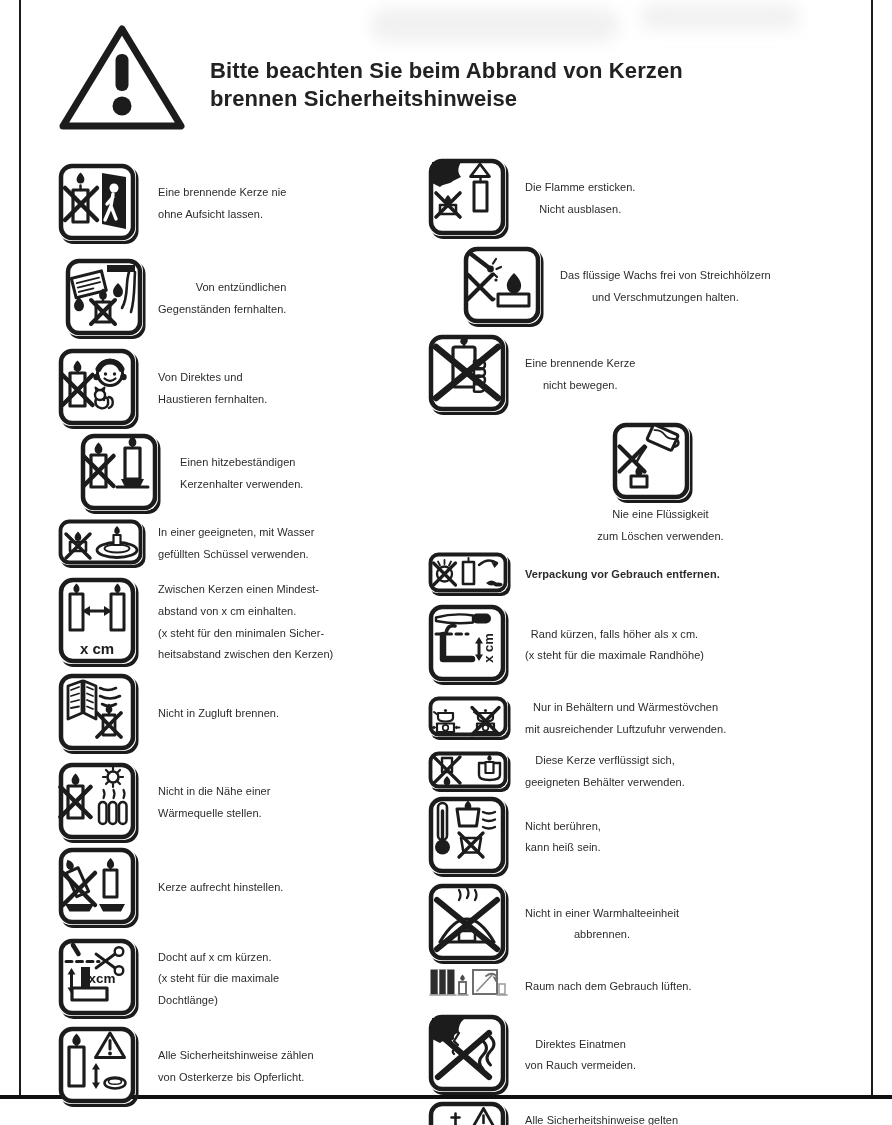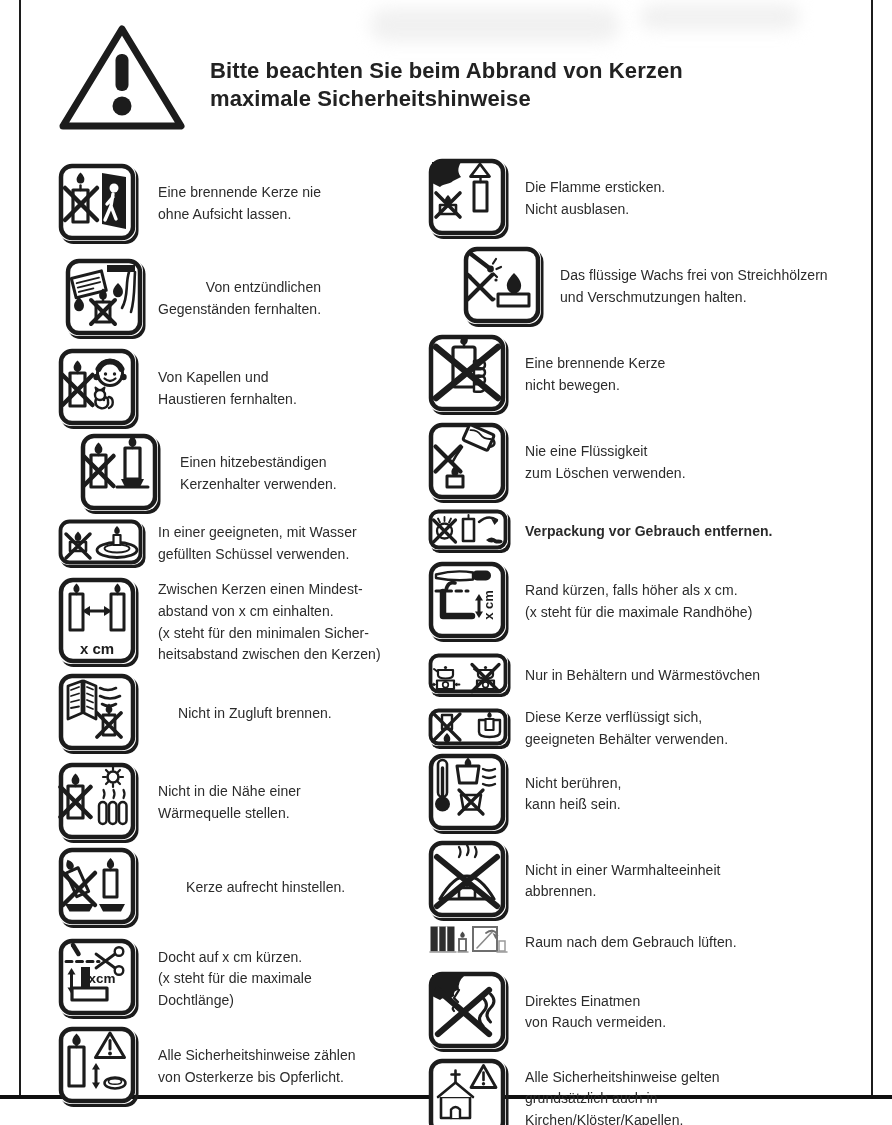--- a/index.html
+++ b/index.html
@@ -14,23 +14,23 @@
   #page-title{position:absolute;left:210px;top:57px;font-size:22px;font-weight:bold;
               line-height:27.5px;color:#222222;letter-spacing:0.1px;}
   #col-left{position:absolute;left:58px;top:163px;width:366px;}
   #col-right{position:absolute;left:428px;top:158px;width:448px;}
   .row{display:flex;align-items:center;}
   .cell{flex:0 0 auto;}
   #col-left .cell{width:85px;}
   #col-right .cell{width:80px;}
   .ibox{display:inline-block;font-size:0;line-height:0;box-shadow:2.5px 3px 0 #1b1b1b;}
   .ibox.noshadow{box-shadow:none;}
-  .txt{font-size:14px;line-height:21.6px;color:#2b2b2b;letter-spacing:0.05px;}
+  .txt{font-size:11px;line-height:21.6px;color:#2b2b2b;letter-spacing:0.05px;}
   #col-left .txt{margin-left:15px;}
-  #col-right .txt{margin-left:17px;}
+  #col-right .txt{margin-left:17px;text-align:center;}
 </style>
 </head>
 <body>
 
 <div id="page">
   <div class="smudge" style="left:370px;top:8px;width:250px;height:34px;"></div>
   <div class="smudge" style="left:640px;top:4px;width:160px;height:26px;"></div>
 
   <div class="vline" id="border-left"></div>
   <div class="vline" id="border-right"></div>
@@ -39,21 +39,21 @@
   <div id="hdr-icon">
     <svg width="132" height="112" viewBox="0 0 132 112">
       <path d="M66 7 L125 104 H7 Z" fill="#ffffff" stroke="#1c1c1c" stroke-width="7" stroke-linejoin="round"></path>
       <rect x="59.5" y="32" width="13" height="37" rx="6" fill="#1c1c1c"></rect>
       <circle cx="66" cy="84" r="9.5" fill="#1c1c1c"></circle>
     </svg>
   </div>
 
   <div id="page-title">
     <div>Bitte beachten Sie beim Abbrand von Kerzen</div>
-    <div>maximale Sicherheitshinweise</div>
+    <div>brennen Sicherheitshinweise</div>
   </div>
 
   <div id="col-left">
       <div class="row" style="margin-bottom: 13px;">
         <div class="cell"><div class="ibox" style="border-radius: 13px;"><svg width="78" height="78" viewBox="0 0 78 78">
               <g fill="none" stroke="#1c1c1c" stroke-linecap="round" stroke-linejoin="round">
                 <rect x="3" y="3" width="72" height="72" rx="11" fill="#fff" stroke-width="4.5"></rect>
                 <path d="M44 10 L68 14 L68 66 L44 61 Z" fill="#1c1c1c" stroke="none"></path>
                 <circle cx="56" cy="25" r="4.5" fill="#fff" stroke="none"></circle>
                 <path d="M55 31 L53 43 M53 43 L47 57 M53 43 L58 56 M55 34 L49 41" stroke="#fff" stroke-width="3.4"></path>
@@ -106,21 +106,21 @@
                 <circle cx="47.5" cy="26" r="1.7" fill="#1c1c1c" stroke="none"></circle>
                 <circle cx="56.5" cy="26" r="1.7" fill="#1c1c1c" stroke="none"></circle>
                 <path d="M46.5 30.5 Q52 35.5 57.5 30.5" stroke-width="2.2"></path>
                 <circle cx="42" cy="47" r="5" fill="#fff" stroke-width="2.4"></circle>
                 <path d="M38.5 43.5 L37.5 39.5 L41 42 M45.5 43.5 L46.5 39.5 L43 42" stroke-width="2"></path>
                 <path d="M38 51 C34 62 52 64 50 53 C50 48 46 49 46 52" stroke-width="2.4"></path>
                 <path d="M51 60 C56 58 56 50 51 49" stroke-width="2.4"></path>
               </g>
             </svg></div></div>
         <div class="txt">
-          <div>Von Kapellen und</div>
+          <div>Von Direktes und</div>
           <div>Haustieren fernhalten.</div>
         </div>
       </div>
       <div class="row" style="margin-bottom: 4px; padding-left: 22px;">
         <div class="cell"><div class="ibox" style="border-radius: 13px;"><svg width="78" height="78" viewBox="0 0 78 78">
               <g fill="none" stroke="#1c1c1c" stroke-linecap="round" stroke-linejoin="round">
                 <rect x="3" y="3" width="72" height="72" rx="11" fill="#fff" stroke-width="4.5"></rect>
                 <rect x="11" y="22" width="15" height="32" fill="#fff" stroke-width="3.2"></rect>
                 <path d="M18.5 22 V17.5" stroke-width="2.4"></path>
                 <path d="M18.5 9.5 C22.35 13.35 22.35 15.45 22.35 16.5 A3.8500000000000005 4.0425 0 1 1 14.649999999999999 16.5 C14.649999999999999 15.45 14.649999999999999 13.35 18.5 9.5 Z" fill="#1c1c1c" stroke="none"></path>
@@ -171,21 +171,21 @@
                 <text x="39" y="77" text-anchor="middle" font-family="Liberation Sans, sans-serif" font-weight="bold" font-size="15" fill="#1c1c1c" stroke="none">x cm</text>
               </g>
             </svg></div></div>
         <div class="txt">
           <div>Zwischen Kerzen einen Mindest-</div>
           <div>abstand von x cm einhalten.</div>
           <div>(x steht für den minimalen Sicher-</div>
           <div>heitsabstand zwischen den Kerzen)</div>
         </div>
       </div>
-      <div class="row" style="margin-bottom: 7px; gap: 20px;">
+      <div class="row" style="margin-bottom: 7px;">
         <div class="cell"><div class="ibox" style="border-radius: 13px;"><svg width="78" height="78" viewBox="0 0 78 78">
               <g fill="none" stroke="#1c1c1c" stroke-linecap="round" stroke-linejoin="round">
                 <rect x="3" y="3" width="72" height="72" rx="11" fill="#fff" stroke-width="4.5"></rect>
                 <path d="M10 13 L24 8 V40 L10 46 Z" fill="#fff" stroke-width="2.8"></path>
                 <path d="M13 17 L21 14 M13 23 L21 20.5 M13 29 L21 27 M13 35 L21 33.5" stroke-width="1.8"></path>
                 <path d="M26 8 L38 13 V46 L26 40 Z" fill="#fff" stroke-width="2.8"></path>
                 <path d="M29 14 L35 16.5 M29 20.5 L35 23 M29 27 L35 29.5 M29 33.5 L35 36" stroke-width="1.8"></path>
                 <path d="M42 15 Q50 19 58 15 M42 23 Q52 28 62 23 M44 31 Q51 35 58 31" stroke-width="2.6"></path>
                 <rect x="45" y="42" width="12" height="20" fill="#fff" stroke-width="2.8"></rect>
                 <path d="M51 42 V37.5" stroke-width="2.4"></path>
@@ -211,21 +211,21 @@
                 <rect x="51" y="40" width="7.5" height="22" rx="3.75" fill="#fff" stroke-width="2.5"></rect>
                 <rect x="61" y="40" width="7.5" height="22" rx="3.75" fill="#fff" stroke-width="2.5"></rect>
                 <path d="M45.5 36 Q47.5 32 45.5 28 M55.5 36 Q57.5 32 55.5 28 M65.5 36 Q67.5 32 65.5 28" stroke-width="2.2"></path>
               </g>
             </svg></div></div>
         <div class="txt">
           <div>Nicht in die Nähe einer</div>
           <div>Wärmequelle stellen.</div>
         </div>
       </div>
-      <div class="row" style="margin-bottom: 9px; gap: 28px;">
+      <div class="row" style="margin-bottom: 9px;">
         <div class="cell"><div class="ibox" style="border-radius: 13px;"><svg width="78" height="78" viewBox="0 0 78 78">
               <g fill="none" stroke="#1c1c1c" stroke-linecap="round" stroke-linejoin="round">
                 <rect x="3" y="3" width="72" height="72" rx="11" fill="#fff" stroke-width="4.5"></rect>
                 <g transform="rotate(-24 21 40)">
                   <rect x="15" y="22" width="13" height="26" fill="#fff" stroke-width="3"></rect>
                   <path d="M21.5 22 V17.5" stroke-width="2.4"></path>
                   <path d="M21.5 10.5 C25.075 14.075 25.075 16.025 25.075 17 A3.575 3.75375 0 1 1 17.925 17 C17.925 16.025 17.925 14.075 21.5 10.5 Z" fill="#1c1c1c" stroke="none"></path>
                 </g>
                 <path d="M7 57 H36 L31.5 64.5 H11.5 Z" fill="#1c1c1c" stroke="none"></path>
                 <path d="M5 26 L37 58 M37 26 L5 58" stroke-width="4.5"></path>
@@ -335,21 +335,21 @@
                 </g>
                 <path d="M46 27 q11 -2 11 4 q0 5.5 -11 4 Z M46 34.5 q11 -2 11 4 q0 5.5 -11 4 Z M46 42 q11 -2 11 4 q0 5.5 -11 4 Z M46 49.5 q11 -2 11 4 q0 5.5 -11 4 Z" fill="#fff" stroke-width="2.4"></path>
                 <path d="M8 13 L70 64 M70 13 L8 64" stroke-width="6.5"></path>
               </g>
             </svg></div></div>
         <div class="txt">
           <div>Eine brennende Kerze</div>
           <div>nicht bewegen.</div>
         </div>
       </div>
-      <div class="row" style="margin-bottom: 5px;">
+      <div class="row" style="margin-bottom: 5px; flex-direction: column;">
         <div class="cell"><div class="ibox" style="border-radius: 13px;"><svg width="78" height="78" viewBox="0 0 78 78">
               <g fill="none" stroke="#1c1c1c" stroke-linecap="round" stroke-linejoin="round">
                 <rect x="3" y="3" width="72" height="72" rx="11" fill="#fff" stroke-width="4.5"></rect>
                 <g transform="rotate(24 50 18)">
                   <rect x="36" y="7" width="27" height="17" rx="2" fill="#fff" stroke-width="3"></rect>
                   <path d="M39 12 Q45 9 50 12 T61 12" stroke-width="1.8"></path>
                   <path d="M63 11 q7 4 0 9" stroke-width="2.4"></path>
                 </g>
                 <path d="M34 25 Q28 33 24 41" stroke-width="2.6"></path>
                 <path d="M7.5 24.5 L32.5 49.5 M32.5 24.5 L7.5 49.5" stroke-width="4.2"></path>
@@ -416,20 +416,21 @@
                 <path d="M50 17 h15 v5 q0 3.5 -7.5 3.5 t-7.5 -3.5 Z" fill="#fff" stroke-width="2.2"></path>
                 <path d="M50 19 l-4 -3" stroke-width="2"></path>
                 <circle cx="57.5" cy="14.5" r="1.6" fill="#1c1c1c" stroke="none"></circle>
                 <rect x="49" y="27.5" width="17" height="8.5" fill="#fff" stroke-width="2.2"></rect>
                 <circle cx="57.5" cy="31.7" r="2.8" stroke-width="1.7"></circle>
                 <path d="M44 11.5 L71 38.5 M71 11.5 L44 38.5" stroke-width="3.3"></path>
               </g>
             </svg></div></div>
         <div class="txt">
           <div>Nur in Behältern und Wärmestövchen</div>
+          <div>mit ausreichender Luftzufuhr verwenden.</div>
         </div>
       </div>
       <div class="row" style="margin-bottom: 3px;">
         <div class="cell"><div class="ibox" style="border-radius: 9px;"><svg width="80" height="38" viewBox="0 0 80 38">
               <g fill="none" stroke="#1c1c1c" stroke-linecap="round" stroke-linejoin="round">
                 <rect x="2.5" y="2.5" width="75" height="33" rx="8" fill="#fff" stroke-width="3.8"></rect>
                 <rect x="14" y="7" width="10" height="14" fill="#fff" stroke-width="2.4"></rect>
                 <path d="M19 25 C22.3 28.3 22.3 30.1 22.3 31 A3.3000000000000003 3.4650000000000003 0 1 1 15.7 31 C15.7 30.1 15.7 28.3 19 25 Z" fill="#1c1c1c" stroke="none"></path>
                 <path d="M6 6 L32 32 M32 6 L6 32" stroke-width="3.2"></path>
                 <path d="M51 12 h21 v12 q0 5 -10.5 5 t-10.5 -5 Z" fill="#fff" stroke-width="2.4"></path>

